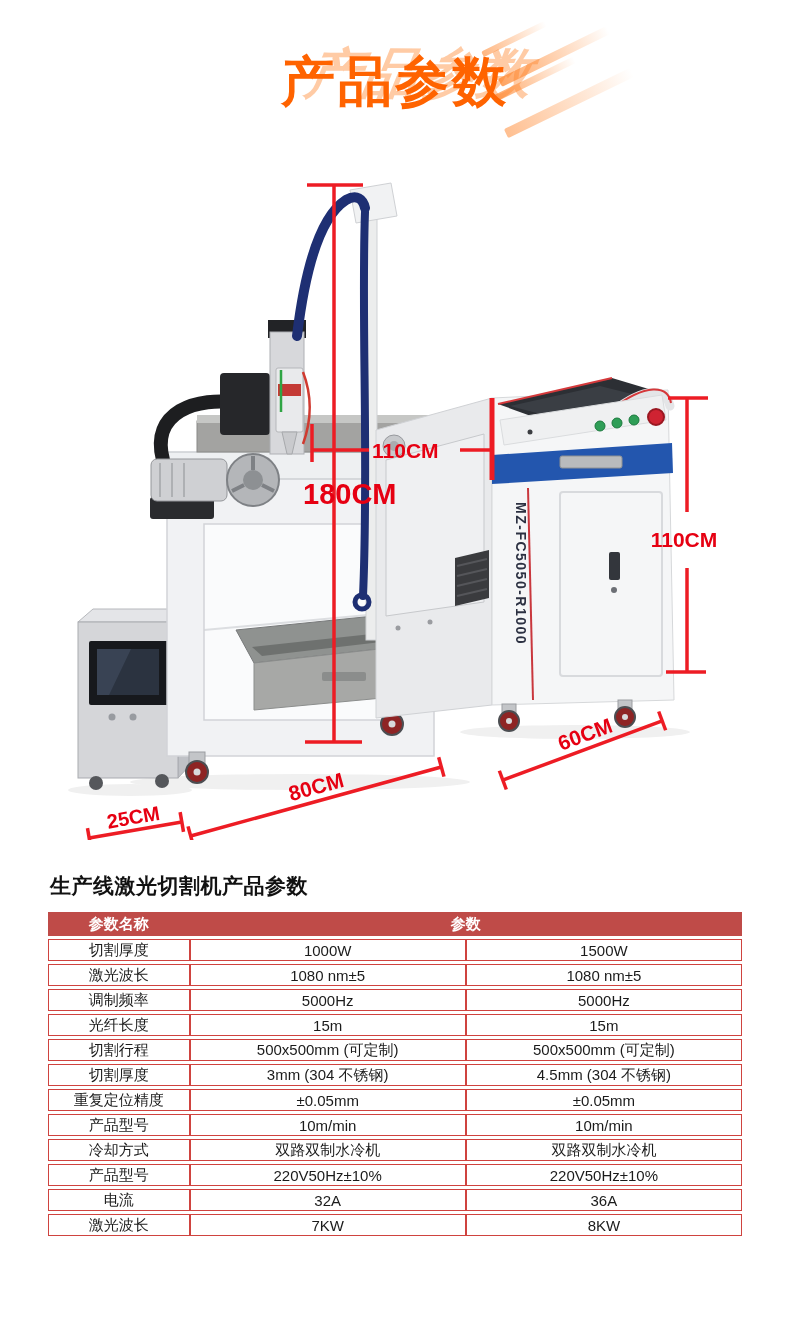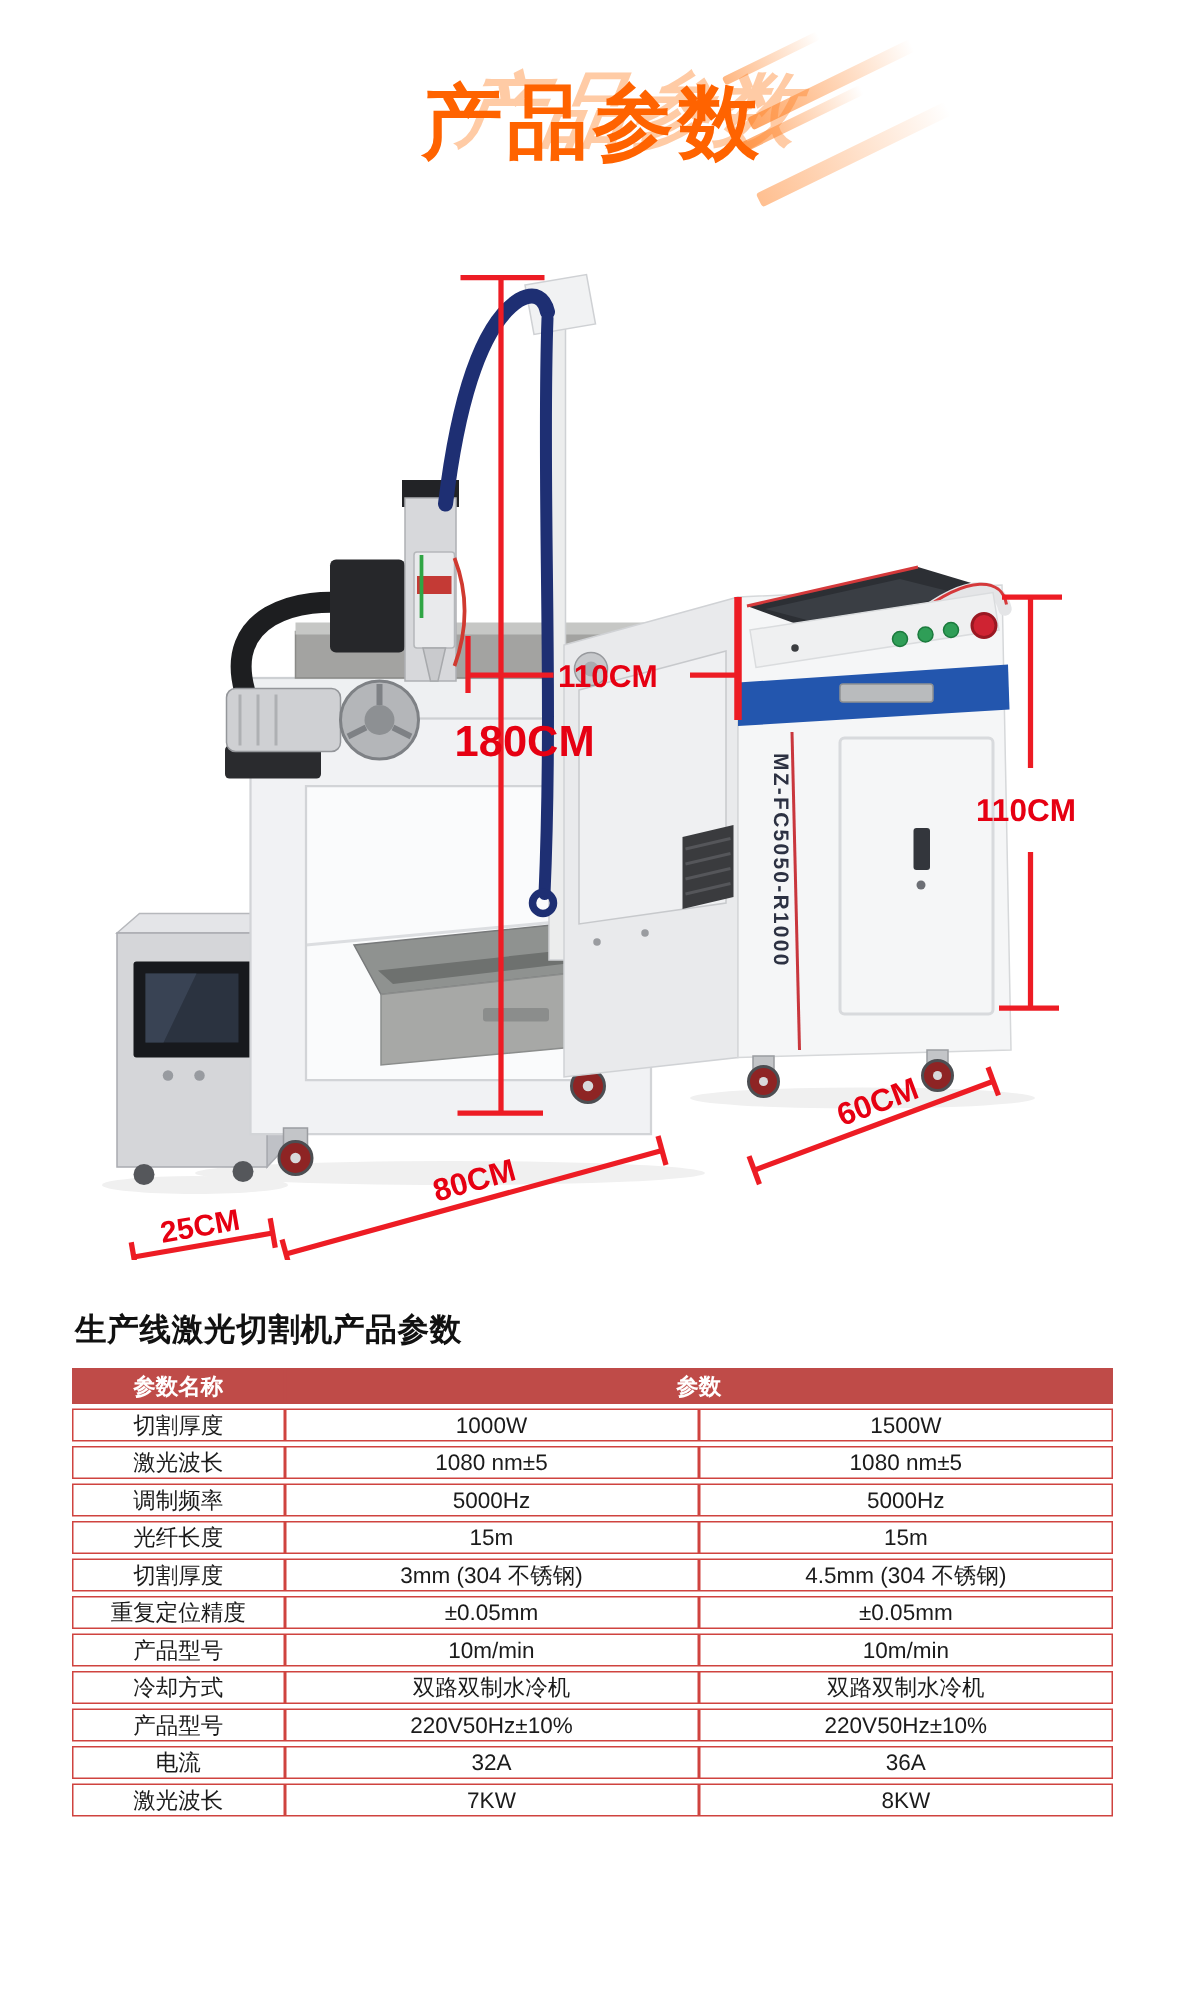--- a/index.html
+++ b/index.html
@@ -258,20 +258,25 @@
           <td>调制频率</td>
           <td>5000Hz</td>
           <td>5000Hz</td>
         </tr>
         <tr>
           <td>光纤长度</td>
           <td>15m</td>
           <td>15m</td>
         </tr>
         <tr>
+          <td>切割行程</td>
+          <td>500x500mm (可定制)</td>
+          <td>500x500mm (可定制)</td>
+        </tr>
+        <tr>
           <td>切割厚度</td>
           <td>3mm (304 不锈钢)</td>
           <td>4.5mm (304 不锈钢)</td>
         </tr>
         <tr>
           <td>重复定位精度</td>
           <td>±0.05mm</td>
           <td>±0.05mm</td>
         </tr>
         <tr>

